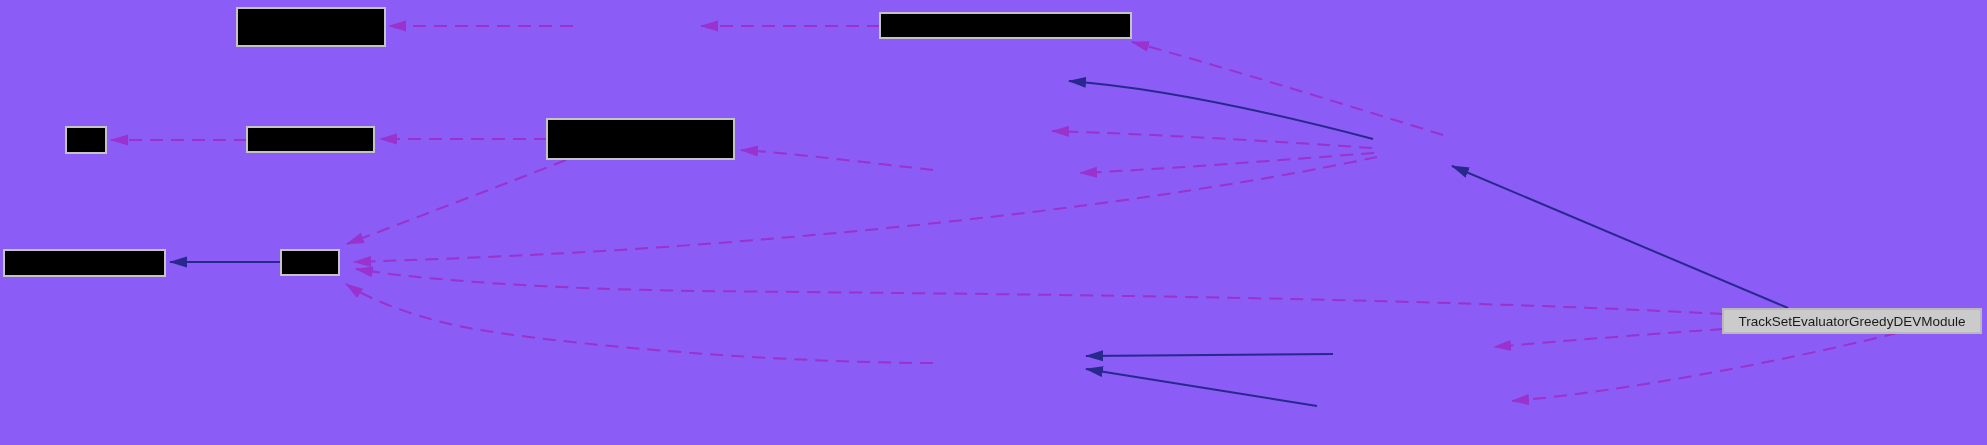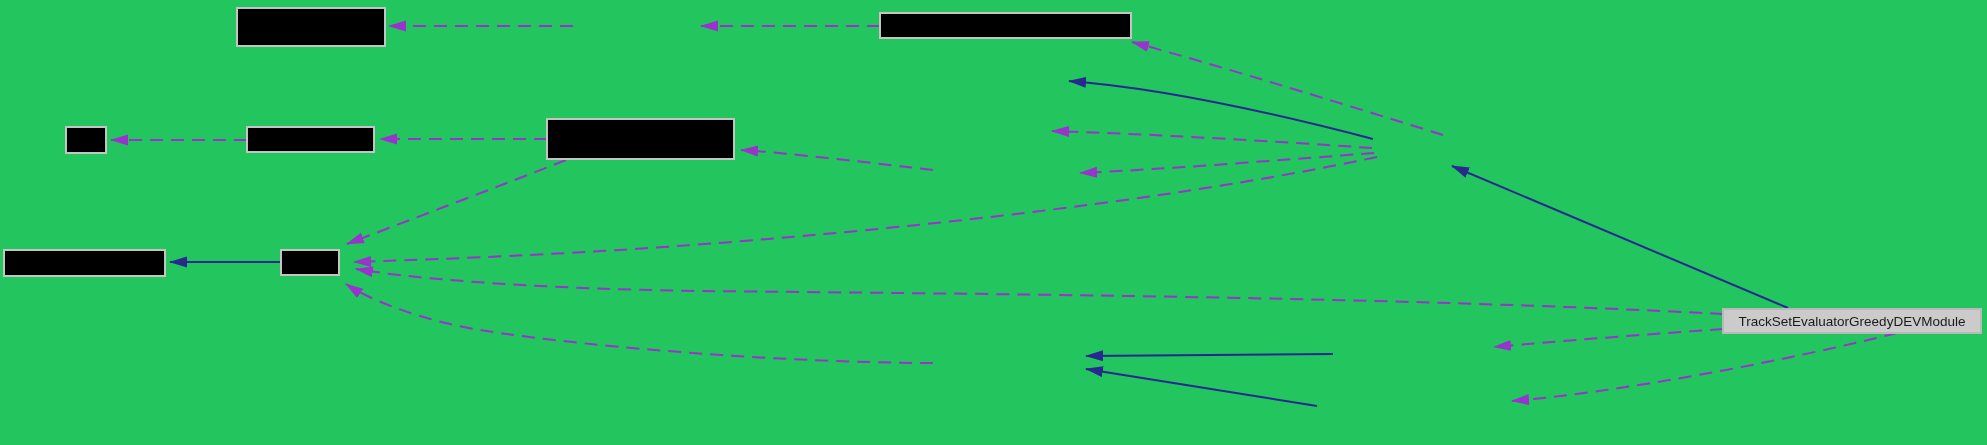--- a/index.html
+++ b/index.html
@@ -31,21 +31,21 @@
     stroke-width: 2;
   }
   .node-label {
     font-family: "Liberation Sans", sans-serif;
     font-size: 13.5px;
   }
 </style>
 </head>
 <body>
 
-<div id="canvas" style="background: #22c55e;">
+<div id="canvas" style="background: #8b5cf6;">
   <svg id="graph-svg" width="1987" height="445" viewBox="0 0 1987 445" xmlns="http://www.w3.org/2000/svg">
     <defs>
         <marker id="arrow-dashed" markerUnits="userSpaceOnUse" markerWidth="20" markerHeight="12" refX="17" refY="5.5" orient="auto">
           <path d="M 0 0 L 18 5.5 L 0 11 Z" fill="#9A32CD"></path>
         </marker>
         <marker id="arrow-solid" markerUnits="userSpaceOnUse" markerWidth="20" markerHeight="12" refX="17" refY="5.5" orient="auto">
           <path d="M 0 0 L 18 5.5 L 0 11 Z" fill="#28288F"></path>
         </marker>
       </defs>
     <g id="edges-layer">

